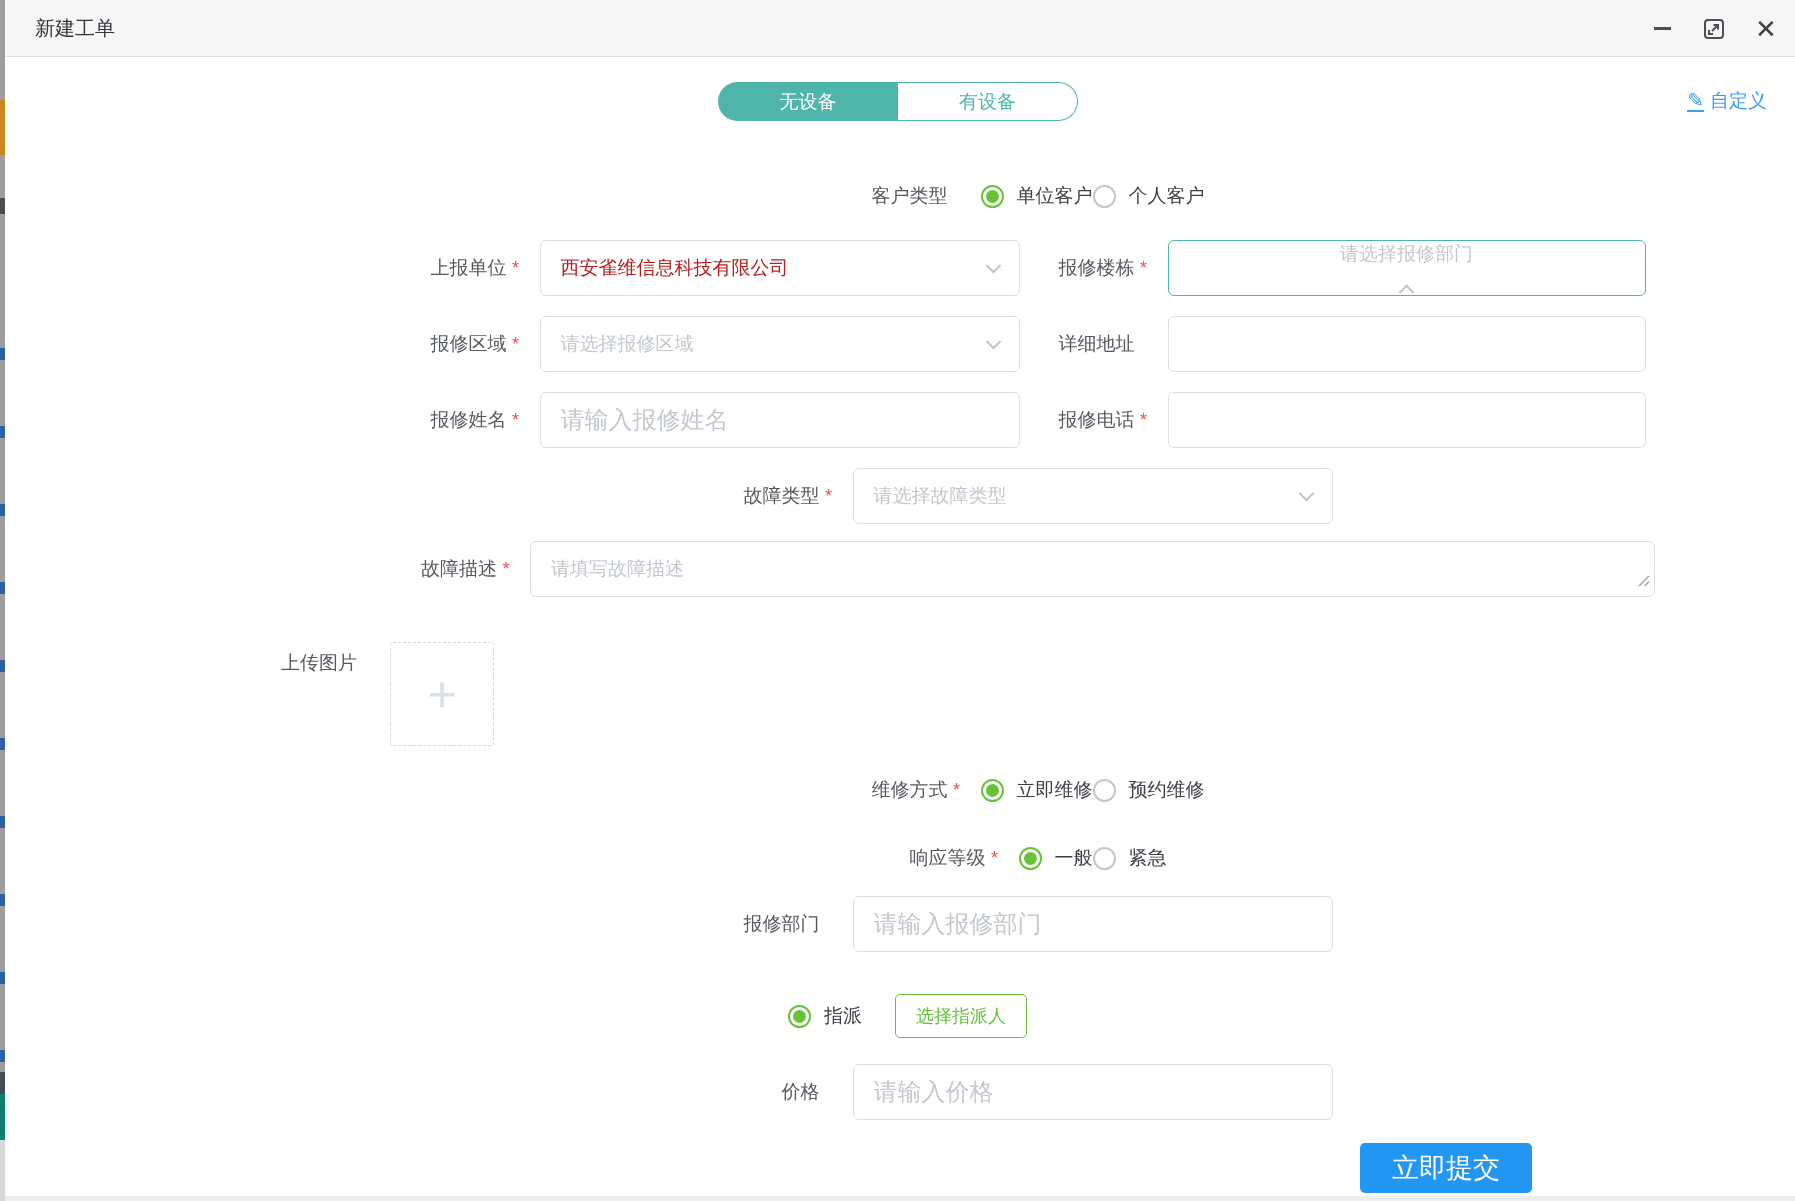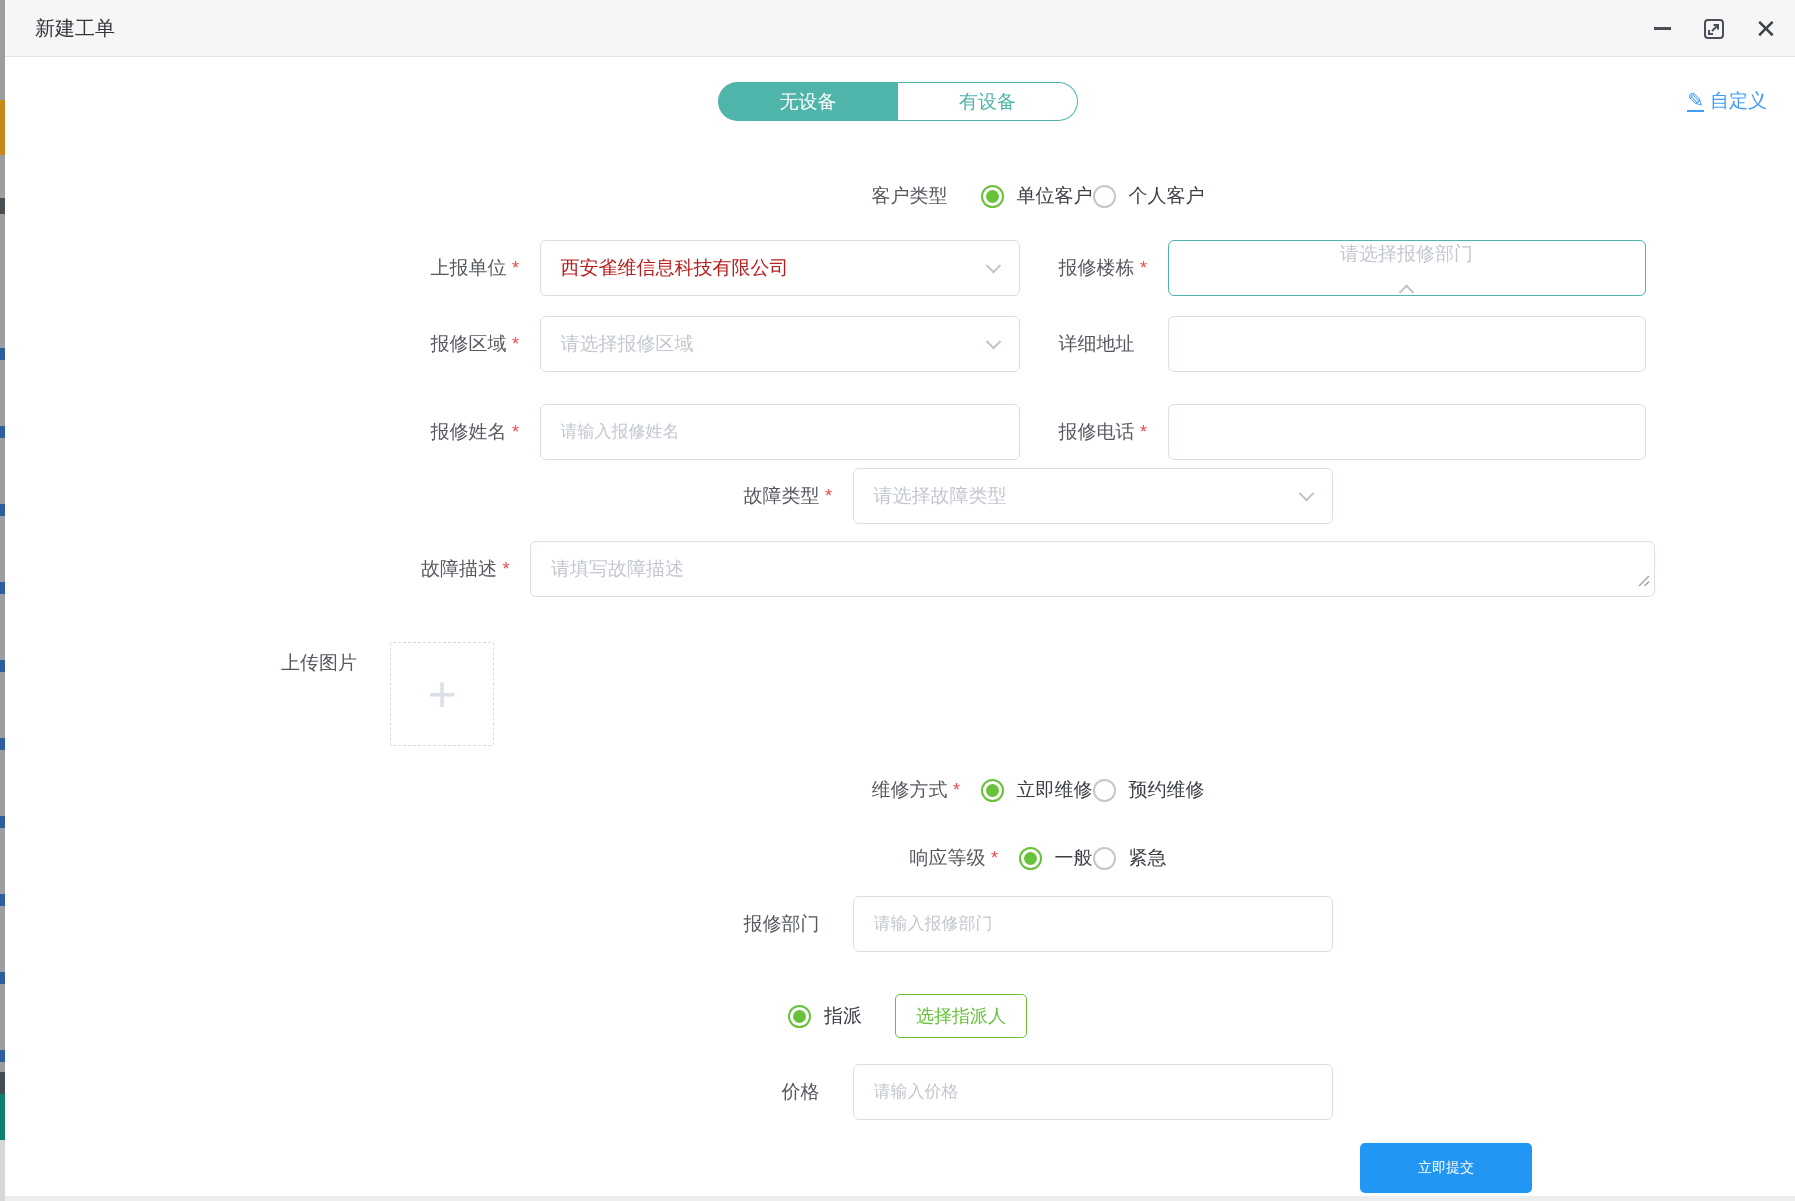--- a/index.html
+++ b/index.html
@@ -45,21 +45,21 @@
   .lbl  { width:370px; text-align:right; font-size:19px; color:#55595f; white-space:nowrap; }
   .star { display:inline-block; width:18px; text-align:center; color:#f24a4a; font-size:18px; }
   .ctl  { margin-left:15px; width:480px; height:56px; position:relative; }
   .lbl2 { width:133px; text-align:right; font-size:19px; color:#55595f; white-space:nowrap; }
   .box  { width:100%; height:56px; border:1px solid #dcdfe6; border-radius:6px; background:#fff;
           display:flex; align-items:center; padding:0 20px; font-size:19px; }
   .box-focus { border-color:#4fb5ab;flex-direction:column; }
   .val { color:#b91c1c; flex:1; }
   .ph  { color:#c3c7cf; flex:1; }
   input.tin { width:100%; height:56px; border:1px solid #dcdfe6; border-radius:6px; background:#fff;
-              padding:0 20px; font-size:17px; color:#3c4046; outline:none; font-family:inherit; }
+              padding:0 20px; font-size:24px; color:#3c4046; outline:none; font-family:inherit; }
   input.tin::placeholder { color:#c3c7cf; }
   .chev { width:11px; height:11px; border-right:2px solid #c0c4cc; border-bottom:2px solid #c0c4cc; flex:none; }
   .chev-down { transform:rotate(45deg) translate(-2px,-2px); }
   .chev-up   { transform:rotate(-135deg) translate(-2px,-2px); }
 
   
   .rgroup { display:flex; align-items:center; margin-left:15px; }
   .ritem { display:flex; align-items:center; gap:13px; cursor:pointer; }
   .radio { width:23px; height:23px; border-radius:50%; border:2px solid #67c23a; position:relative; flex:none; background:#fff; }
   .radio.off { border-color:#c4c8cd; }
@@ -82,21 +82,21 @@
               color:#67c23a; background:#fff; font-size:18px; display:flex; align-items:center; cursor:pointer; }
 
   
   .dd-panel { position:absolute; left:1045px; top:260px; width:272px; height:277px; background:#fff;
               border-radius:6px; box-shadow:0 2px 14px rgba(0,0,0,0.14); border:1px solid #f0f0f0;
               padding:12px 0; z-index:20; }
   .dd-item { height:50px; line-height:50px; padding-left:44px; font-size:19px; color:#5a5e64; cursor:pointer; }
 
   
   .submit-btn { position:absolute; left:1355px; top:1085px; width:172px; height:50px; background:#2196f3;
-                color:#fff; font-size:14px; border:none; border-radius:5px; cursor:pointer;
+                color:#fff; font-size:27px; border:none; border-radius:5px; cursor:pointer;
                 display:flex; align-items:center; justify-content:center; font-family:inherit; }
   .bottom-strip { position:absolute; left:5px; right:0; bottom:0; height:5px; background:#ebedee; }
 </style>
 </head>
 <body>
 
 <div class="stage">
 
   <div class="edge-strip">
     <div class="edge-orange"></div>
@@ -176,21 +176,21 @@
           <span class="ph">请选择报修区域</span>
           <span class="chev chev-down"></span>
         </div>
       </div>
       <div class="lbl2"><span>详细地址</span><span class="star"></span></div>
       <div class="ctl" style="width:478px">
         <input class="tin" value="" style="">
       </div>
     </div>
 
-    <div class="row" style="top:346px">
+    <div class="row" style="top:334px">
       <div class="lbl"><span>报修姓名</span><span class="star">*</span></div>
       <div class="ctl">
         <input class="tin" placeholder="请输入报修姓名" style="">
       </div>
       <div class="lbl2"><span>报修电话</span><span class="star">*</span></div>
       <div class="ctl" style="width:478px">
         <input class="tin" value="" style="">
       </div>
     </div>
 

